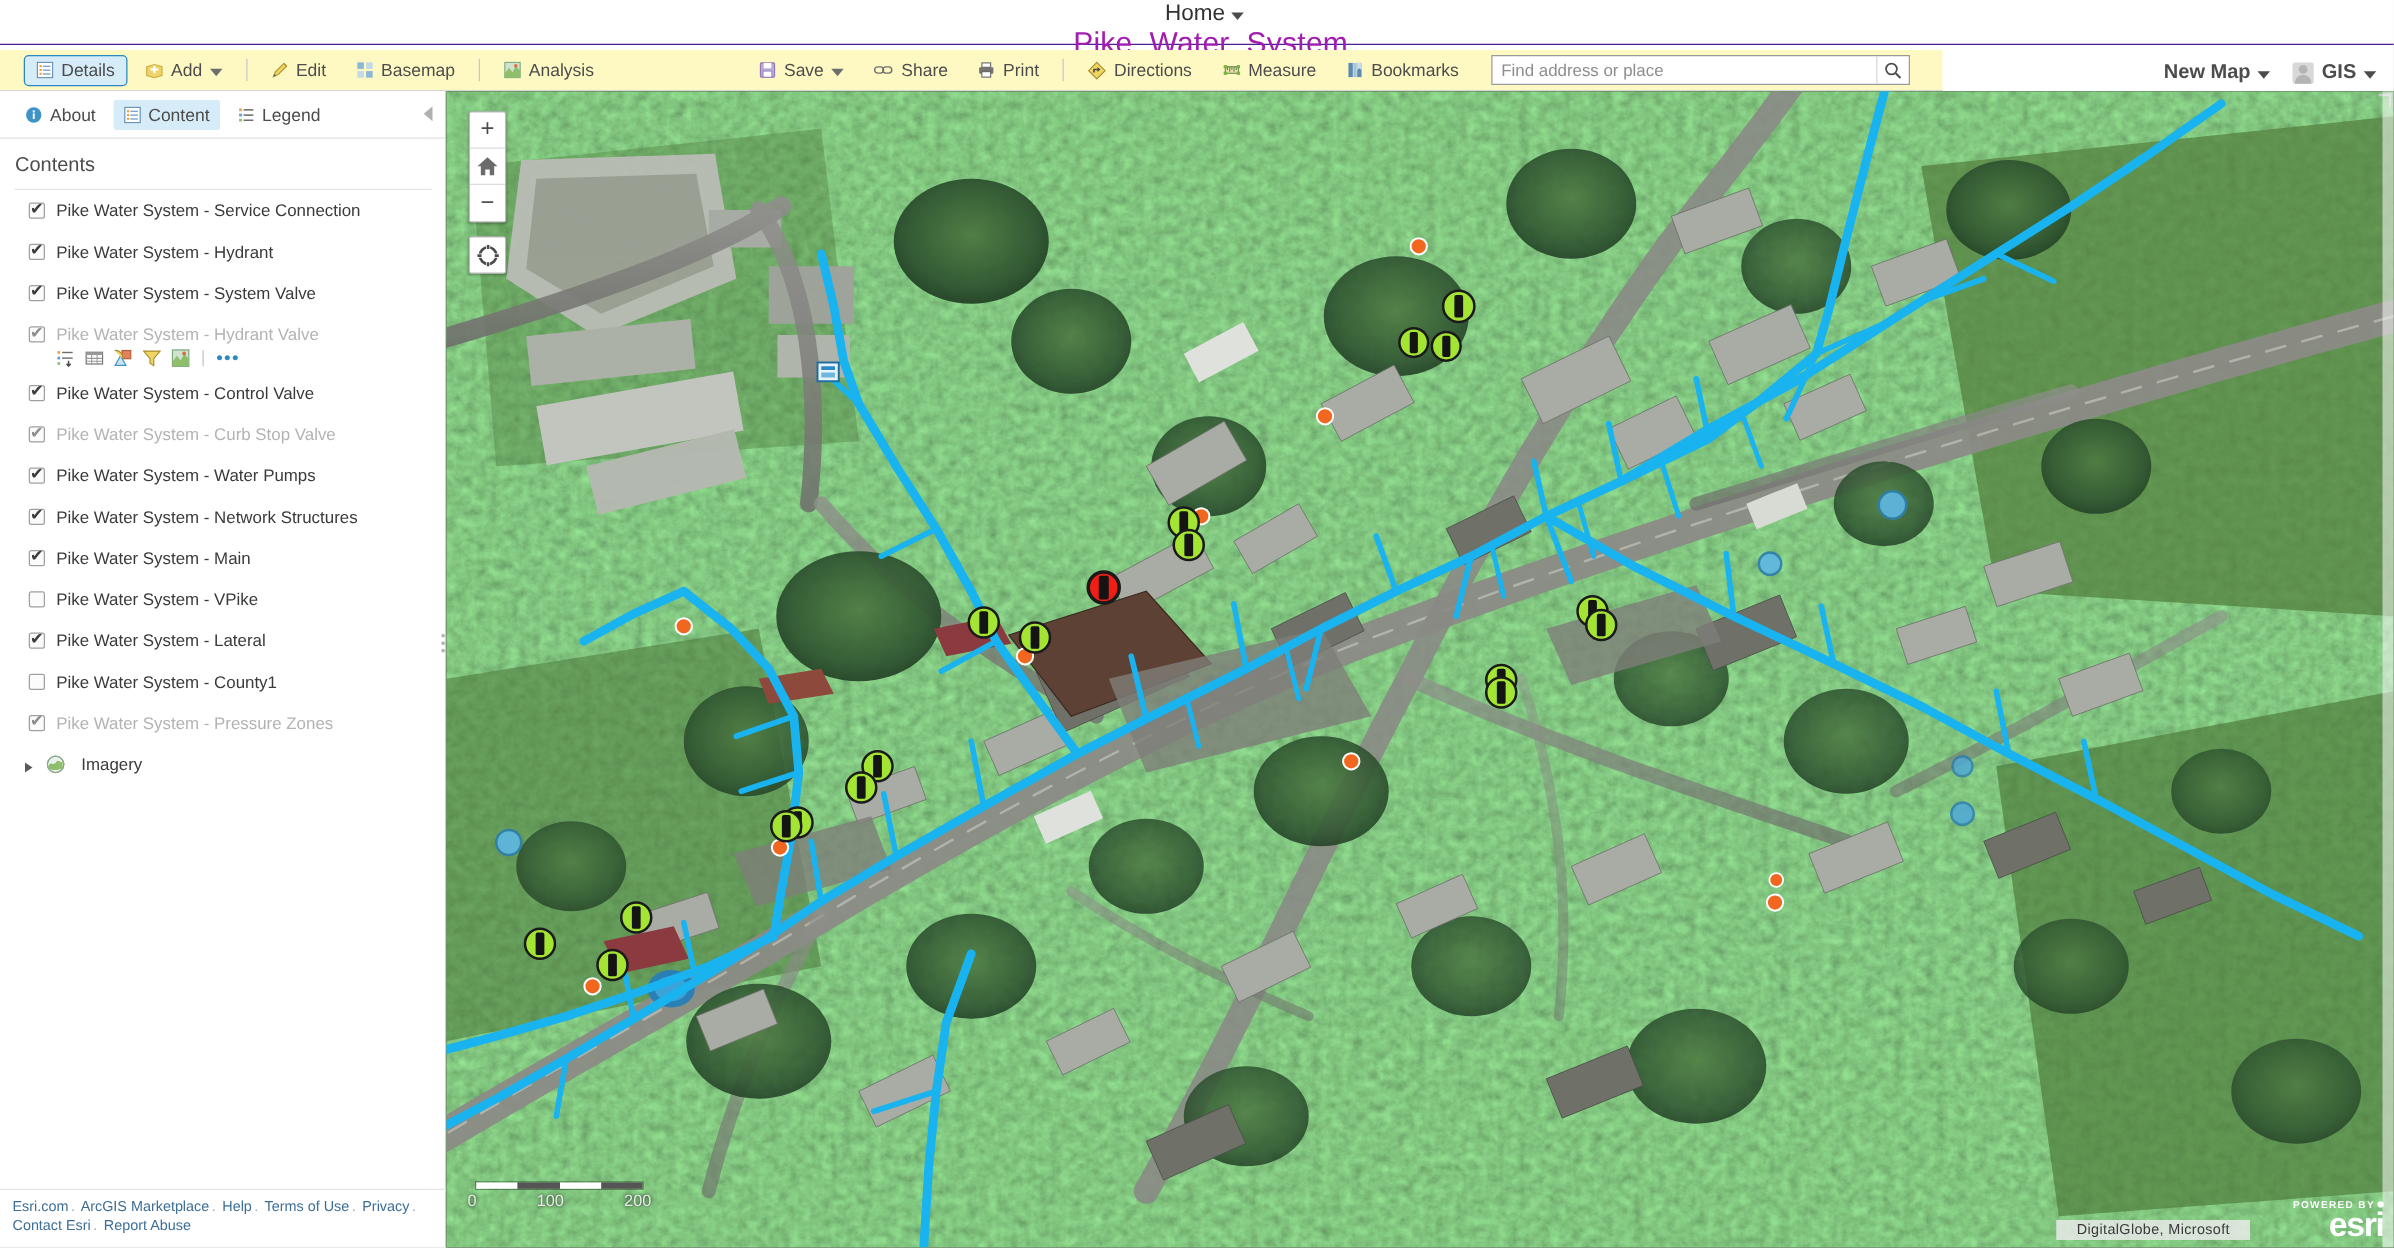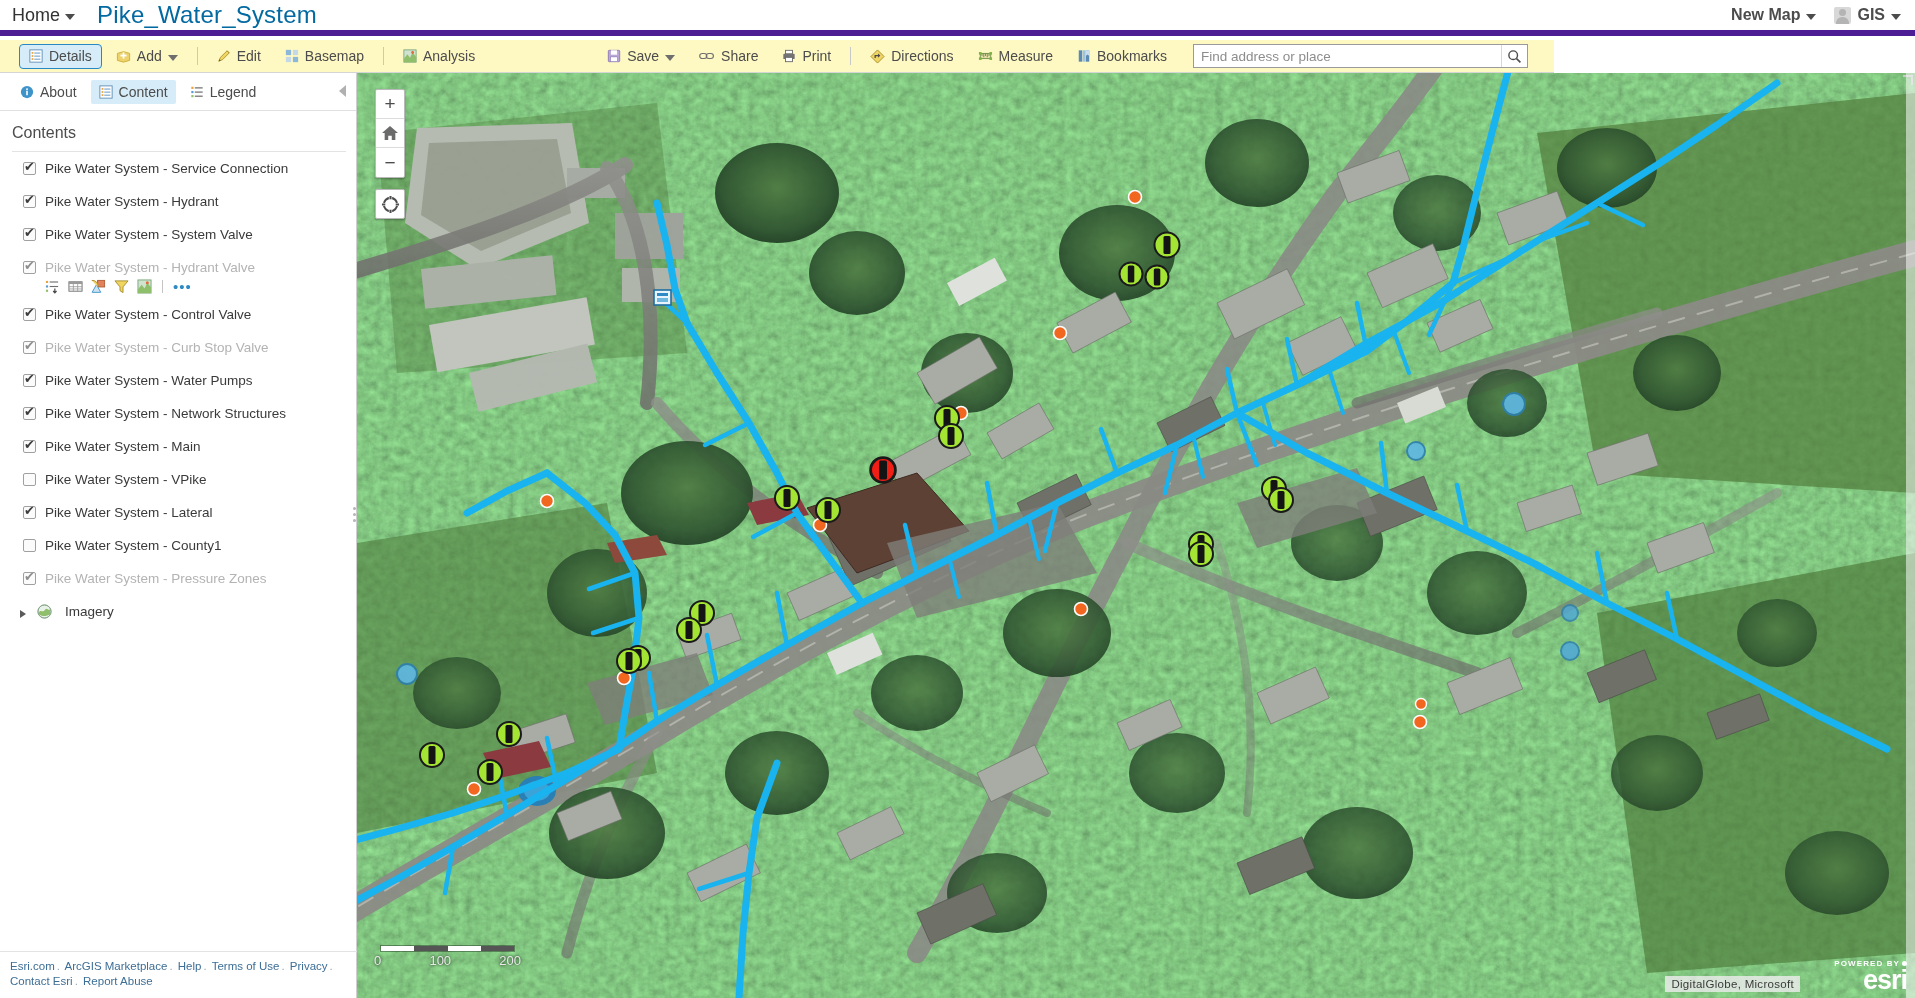--- a/index.html
+++ b/index.html
@@ -12,36 +12,37 @@
     background: #ffffff;
     color: #323232;
   }
 
   
   #app-header {
     position: absolute; top: 0; left: 0;
     width: 1915px; height: 36px;
     background: #ffffff;
     display: flex; align-items: center;
-    border-bottom: 6px solid #4c1d95;
+    border-bottom: 1px solid #4c1d95;
+    flex-direction: column;
   }
   .home-menu {
     display: flex; align-items: center; gap: 5px;
     margin-left: 12px; font-size: 18px; color: #323232;
     cursor: pointer;
   }
   .caret-down {
     width: 0; height: 0; display: inline-block;
     border-left: 5px solid transparent;
     border-right: 5px solid transparent;
     border-top: 6px solid #4c4c4c;
     position: relative; top: 2px;
   }
   #map-title {
-    margin-left: 22px; font-size: 24px; color: #0369a1;
+    margin-left: 22px; font-size: 24px; color: #a21caf;
     font-weight: 400; letter-spacing: .2px;
   }
   .header-right {
     margin-left: auto; margin-right: 14px;
     display: flex; align-items: center; gap: 18px;
     font-size: 16px; color: #4c4c4c; font-weight: bold;
   }
   .hdr-item { display: flex; align-items: center; gap: 6px; cursor: pointer; }
   .avatar-box {
     width: 17px; height: 17px; background: #d8d8d8;
@@ -213,21 +214,21 @@
   #scalebar .ticks {
     display: flex; justify-content: space-between; width: 147px;
     margin-left: -6px; margin-top: 1px;
     font-size: 13px; color: #e9e9e9; text-shadow: 0 0 3px rgba(0,0,0,.9);
   }
 
   
   #attribution {
     position: absolute; right: 115px; bottom: 6px;
     background: rgba(235,235,235,.82); color: #3a3a3a;
-    font-size: 11.5px; padding: 2px 6px; letter-spacing: .3px;
+    font-size: 11.5px; padding: 2px 16px; letter-spacing: .3px;
   }
   #esri-logo {
     position: absolute; right: 8px; bottom: 4px;
     text-align: right; color: #fff; line-height: 1;
   }
   #esri-logo .pb { font-size: 8px; letter-spacing: 1.1px; font-weight: bold; }
   #esri-logo .pb .dotb { display:inline-block; width:5px; height:5px; background:#fff; border-radius:50%; vertical-align: middle; margin-left:2px;}
   #esri-logo .wm { font-size: 27px; font-weight: bold; letter-spacing: -1px; margin-top: -1px; }
   #map-corner-tr { position: absolute; right: 2px; top: 2px; width: 10px; height: 10px; }
   #map-corner-tr i { position: absolute; background: #c9c9c9; }

